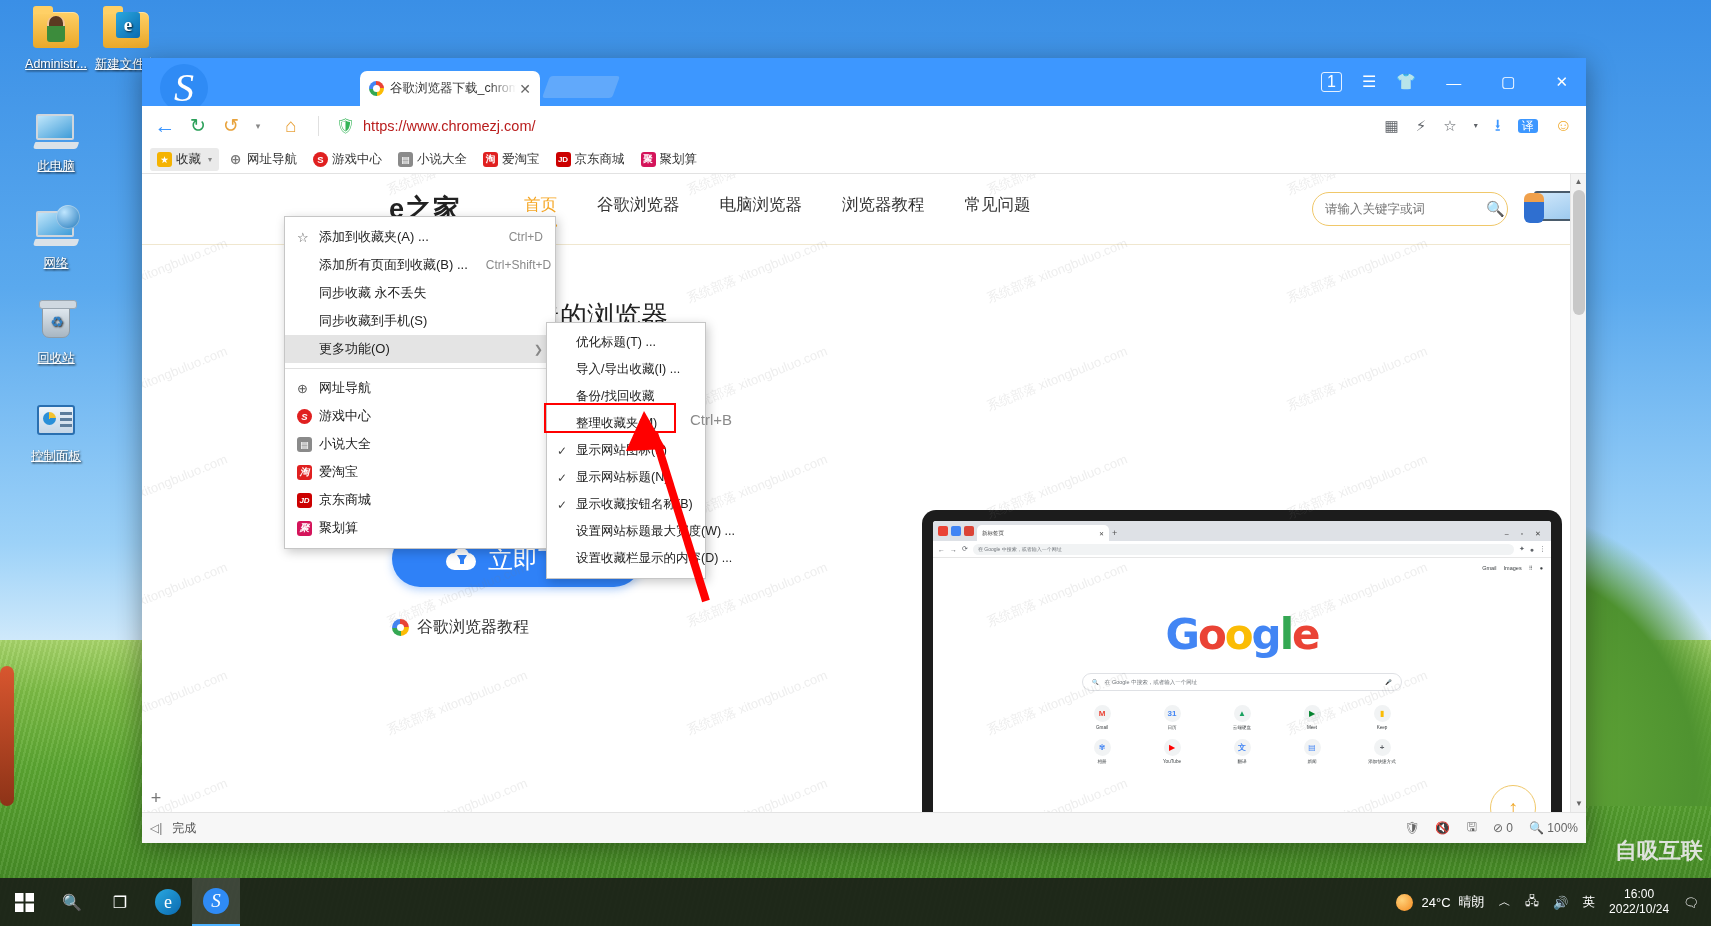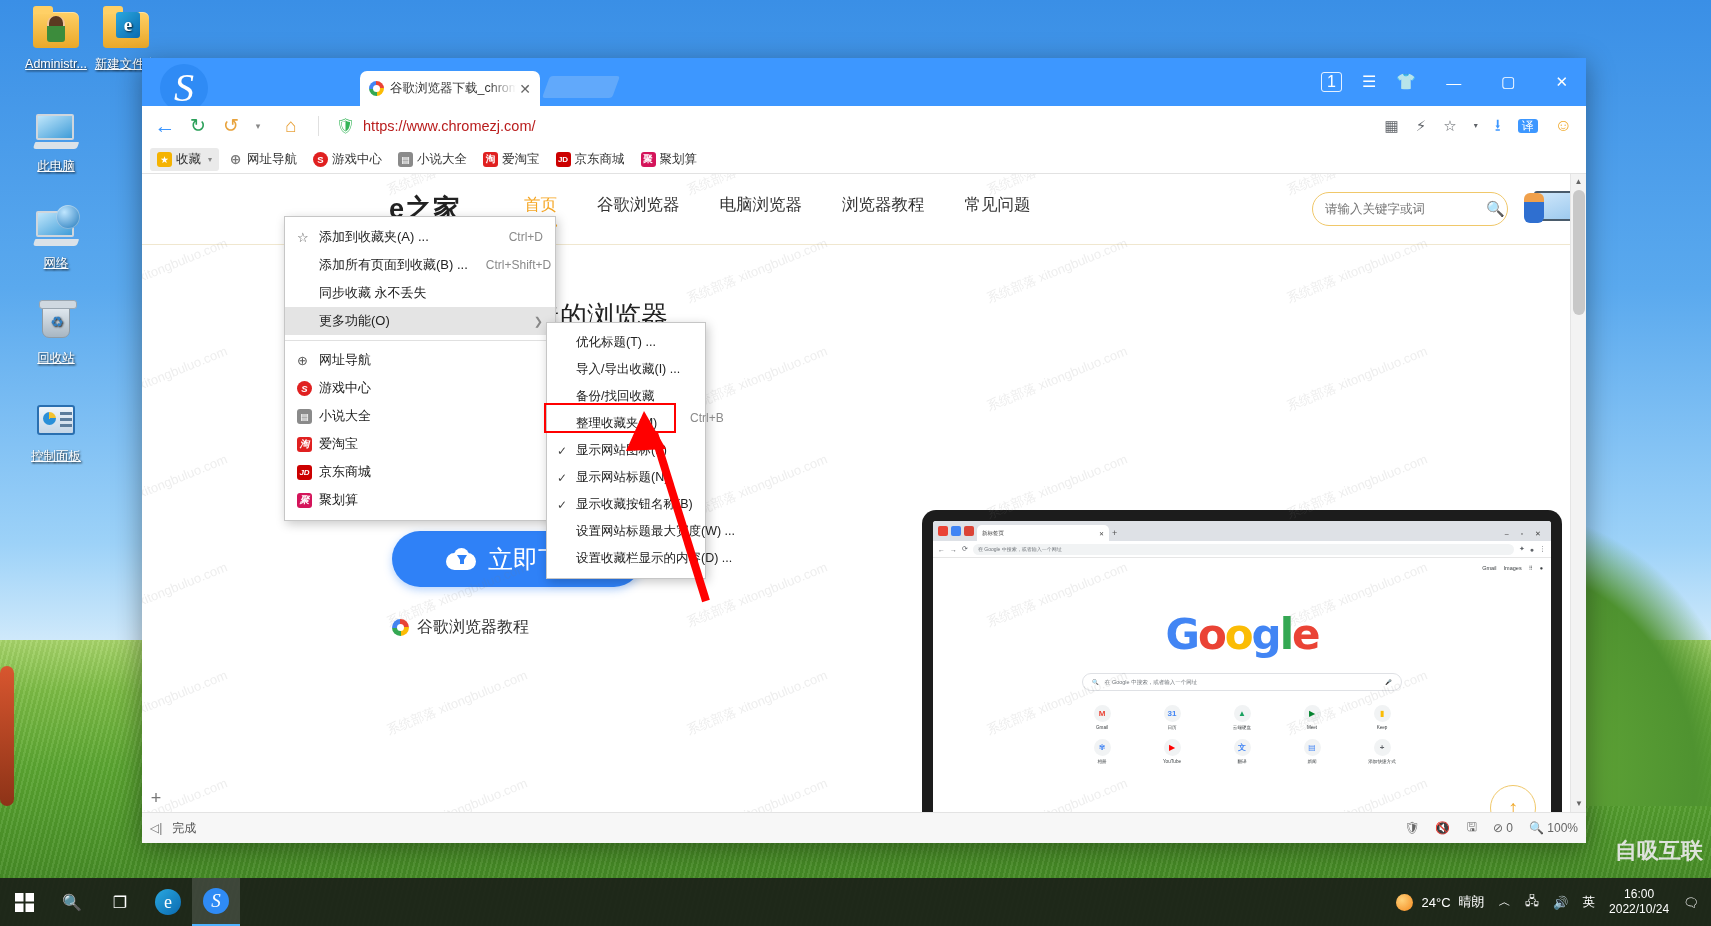--- a/index.html
+++ b/index.html
@@ -204,21 +204,21 @@
   .mi .mi-key { color:#8a8a8a; font-size:12px; margin-left:18px; }
   .mi .mi-arrow { color:#888; font-size:11px; }
   .mi.sel { background:#e4e4e4; }
   .msep { height:1px; background:#e0e0e0; margin:5px 0; }
   #sub-menu { left:404px; top:264px; width:160px; }
   .mi2 { height:27px; display:flex; align-items:center; padding:0 10px; font-size:12.5px; color:#222;
          cursor:pointer; white-space:nowrap; }
   .mi2 .chk { width:19px; flex:0 0 auto; color:#444; font-size:12px;}
   .redbox { position:absolute; left:402px; top:345px; width:132px; height:30px;
       border:2.5px solid #f00; z-index:60; pointer-events:none; }
-  .redkey { position:absolute; left:548px; top:353px; font-size:12px; color:#8a8a8a; z-index:45;}
+  .redkey { position:absolute; left:548px; top:353px; font-size:15px; color:#8a8a8a; z-index:45;}
   .arrow-svg { position:absolute; left:440px; top:345px; width:140px; height:205px; z-index:61; pointer-events:none;}
 
   
   #taskbar { position:absolute; left:0; bottom:0; width:100%; height:48px;
       background:rgba(28,33,25,.93); display:flex; align-items:center; z-index:80; }
   .tbtn { width:48px;height:48px;display:flex;align-items:center;justify-content:center;
       color:#fff; cursor:pointer; }
   .tbtn.win { font-size:20px; }
   .tbtn.act { background:rgba(255,255,255,.14); border-bottom:2px solid #4db2ff;}
   .tray { margin-left:auto; display:flex; align-items:center; gap:14px; color:#fff;
@@ -553,20 +553,24 @@
     </div>
     <div class="mi">
       <span class="mi-ic"></span>
       <span class="mi-lbl">添加所有页面到收藏(B) ...</span>
       <span class="mi-key">Ctrl+Shift+D</span>
     </div>
     <div class="mi">
       <span class="mi-ic"></span>
       <span class="mi-lbl">同步收藏 永不丢失</span>
     </div>
+    <div class="mi">
+      <span class="mi-ic"></span>
+      <span class="mi-lbl">同步收藏到手机(S)</span>
+    </div>
     <div class="mi sel">
       <span class="mi-ic"></span>
       <span class="mi-lbl">更多功能(O)</span>
       <span class="mi-arrow">❯</span>
     </div>
     <div class="msep"></div>
     <div class="mi">
       <span class="mi-ic">⊕</span>
       <span class="mi-lbl">网址导航</span>
     </div>

